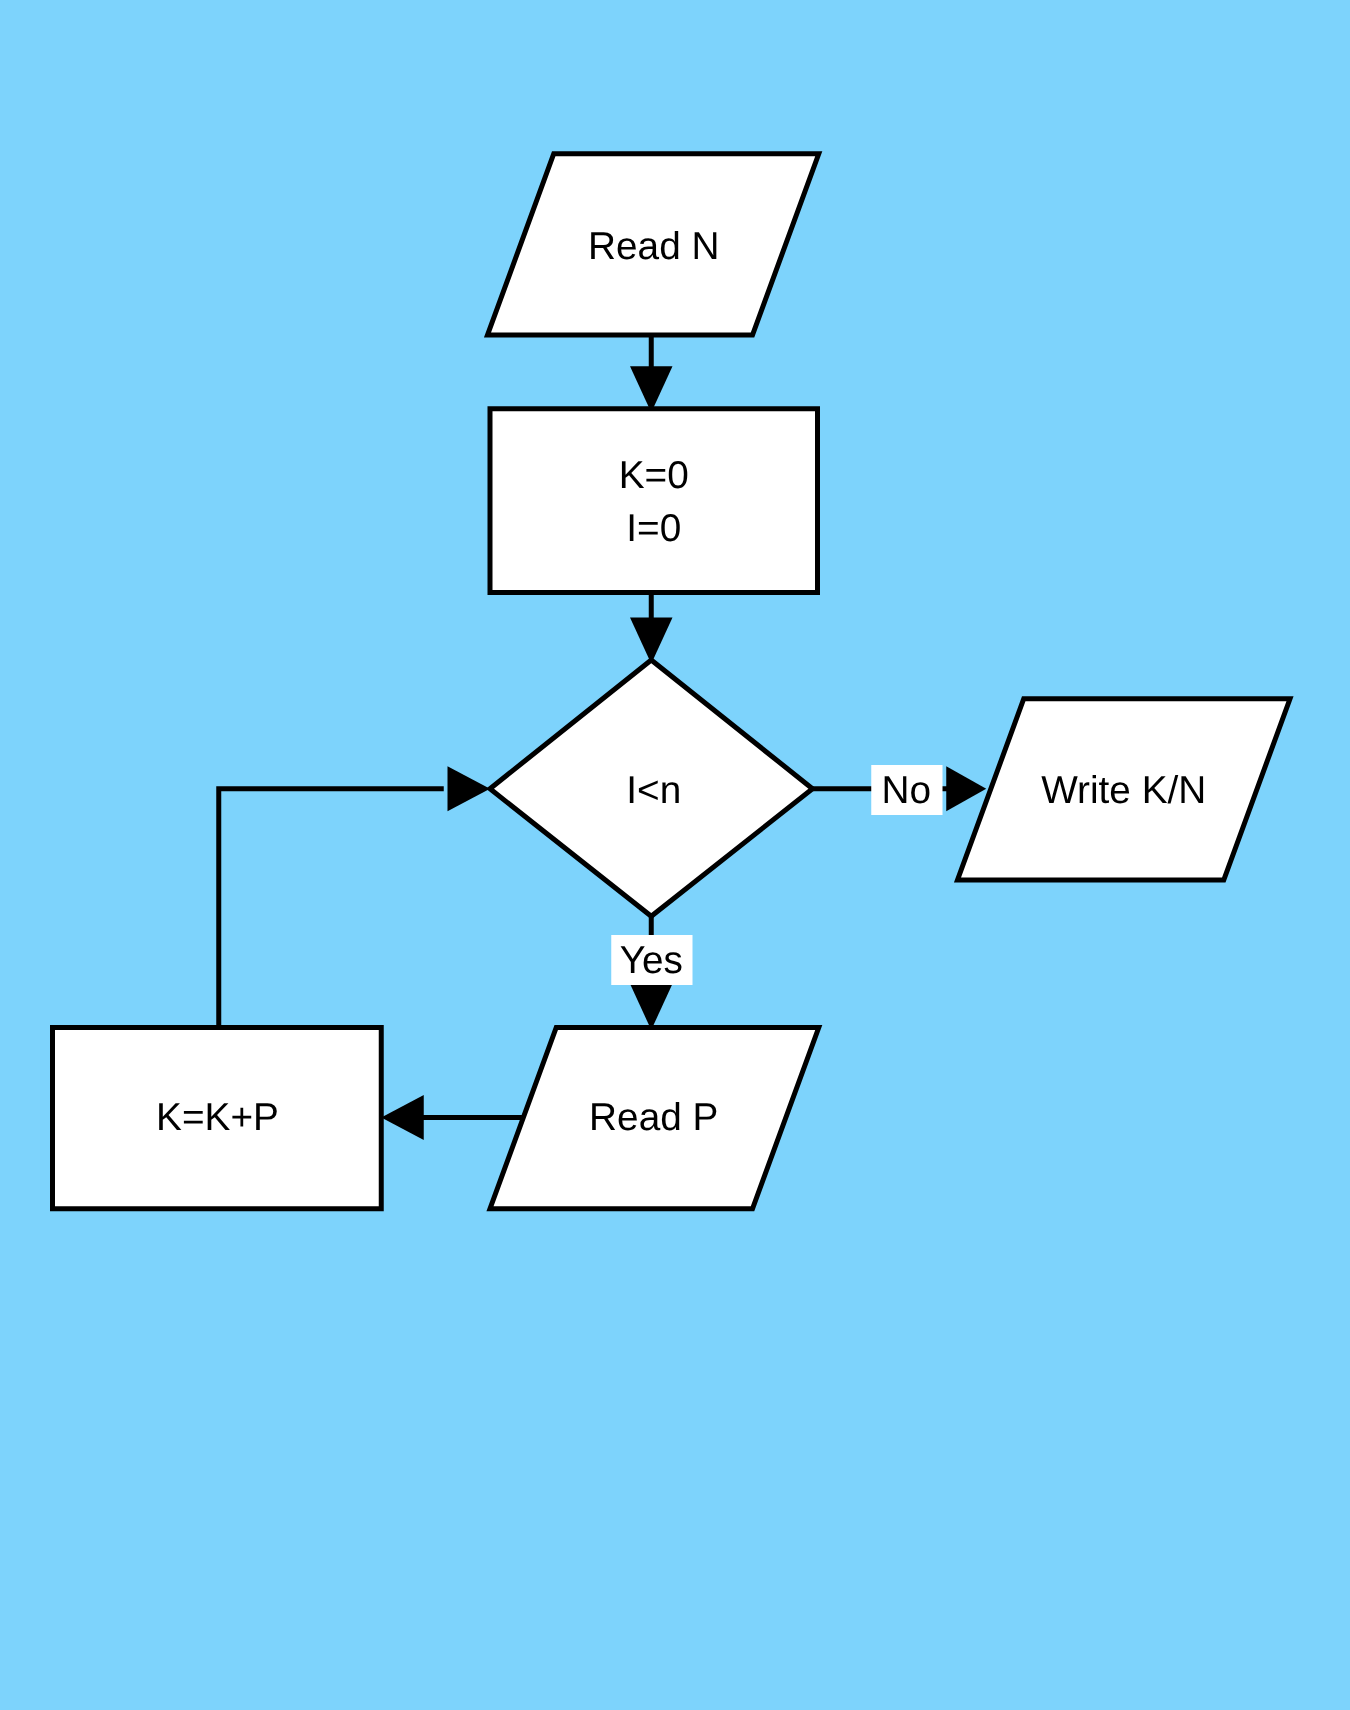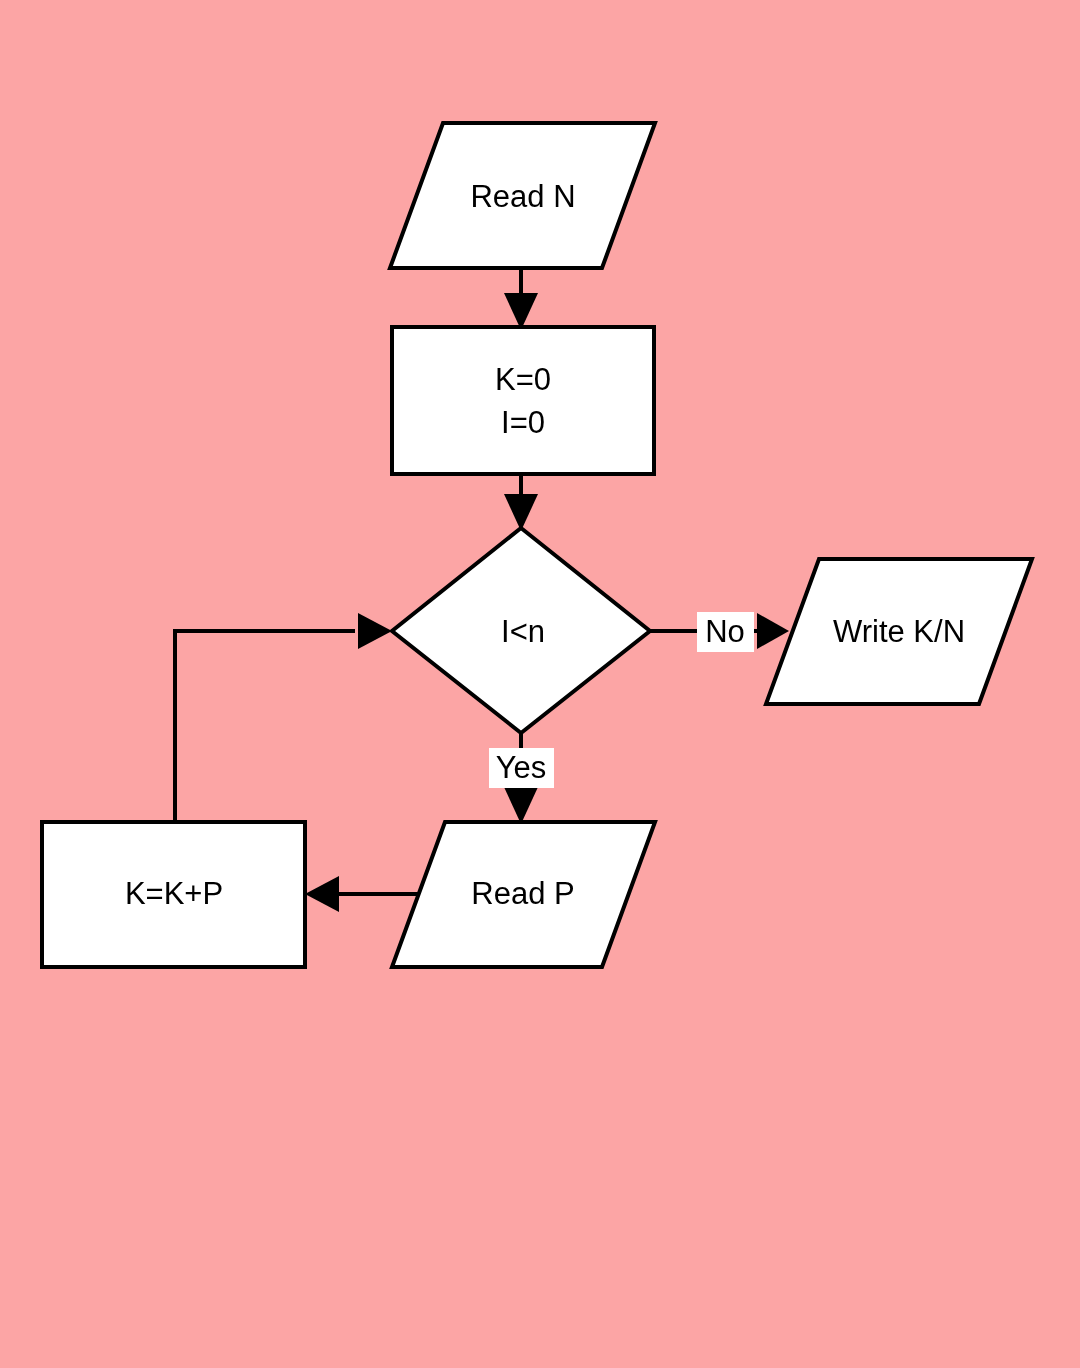--- a/index.html
+++ b/index.html
@@ -11,21 +11,21 @@
     width: 1080px;
     height: 1368px;
     font-family: "Liberation Sans", sans-serif;
     color: #000000;
     overflow: hidden;
   }
   #flowchart-canvas {
     position: relative;
     width: 1080px;
     height: 1368px;
-    background: #fca5a5;
+    background: #7dd3fc;
   }
   #flow-svg {
     position: absolute;
     top: 0;
     left: 0;
     width: 1080px;
     height: 1368px;
     display: block;
   }
   .node-shape {

